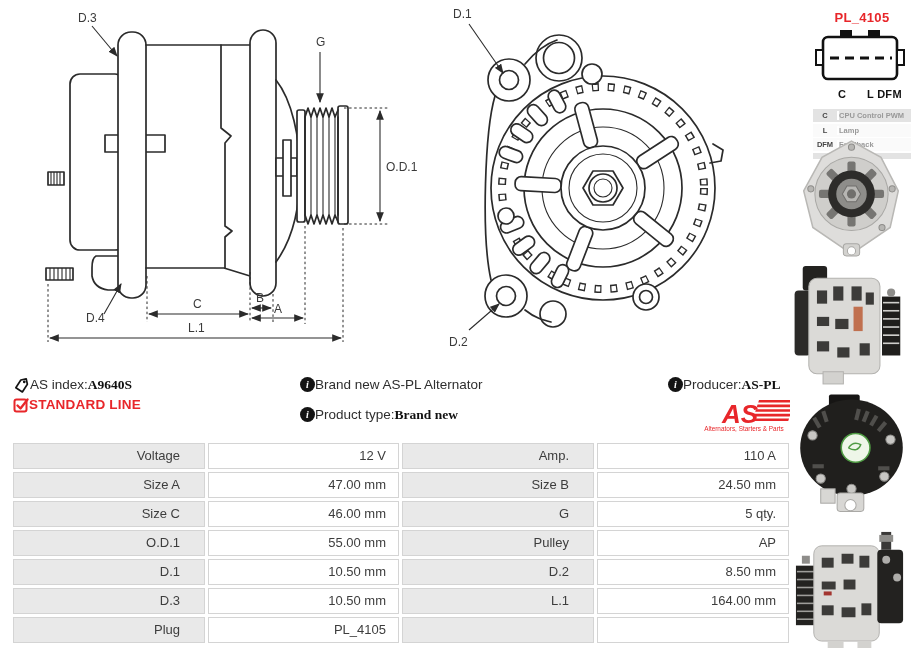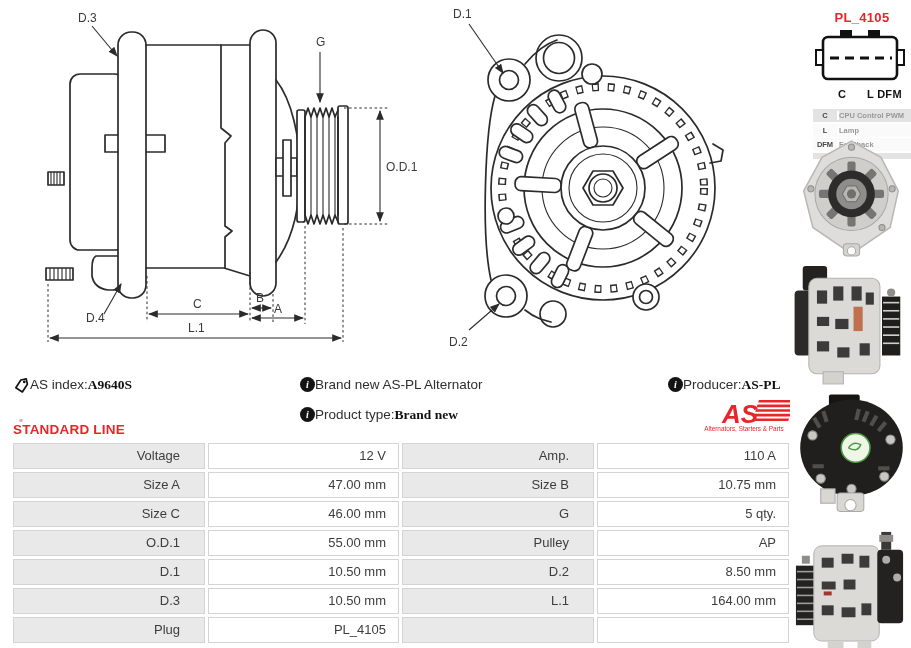--- a/index.html
+++ b/index.html
@@ -356,21 +356,21 @@
     <span class="info-icon">i</span>
     <span>Brand new AS-PL Alternator</span>
   </div>
 
   <div class="info-item" style="left:668px;top:377px;">
     <span class="info-icon">i</span>
     <span>Producer:</span>
     <b>AS-PL</b>
   </div>
 
-  <div class="info-item" style="left:13px;top:419px;flex-direction:column;">
+  <div class="info-item" style="left:13px;top:397px;">
     <svg width="16" height="16" viewBox="0 0 16 16">
       <rect x="1.5" y="2.5" width="12" height="12" rx="2" fill="none" stroke="#e8262a" stroke-width="2"></rect>
       <path d="M4.5,8.5 L7.5,11.5 L14.5,2.5" fill="none" stroke="#e8262a" stroke-width="2.3" stroke-linecap="round" stroke-linejoin="round"></path>
     </svg>
     <span class="std-line">STANDARD LINE</span>
   </div>
 
   <div class="info-item" style="left:300px;top:407px;">
     <span class="info-icon">i</span>
     <span>Product type:</span>
@@ -402,21 +402,21 @@
       <tr>
         <td class="lbl">Voltage</td>
         <td class="val">12 V</td>
         <td class="lbl">Amp.</td>
         <td class="val">110 A</td>
       </tr>
       <tr>
         <td class="lbl">Size A</td>
         <td class="val">47.00 mm</td>
         <td class="lbl">Size B</td>
-        <td class="val">10.75 mm</td>
+        <td class="val">24.50 mm</td>
       </tr>
       <tr>
         <td class="lbl">Size C</td>
         <td class="val">46.00 mm</td>
         <td class="lbl">G</td>
         <td class="val">5 qty.</td>
       </tr>
       <tr>
         <td class="lbl">O.D.1</td>
         <td class="val">55.00 mm</td>

